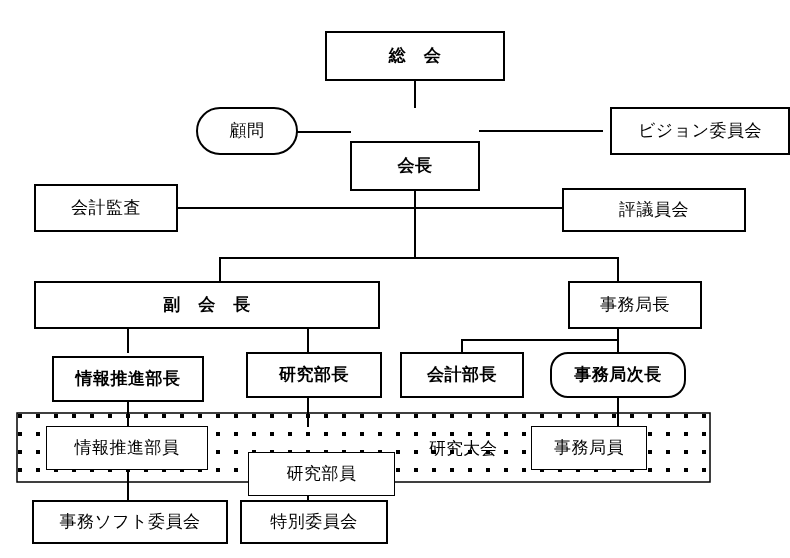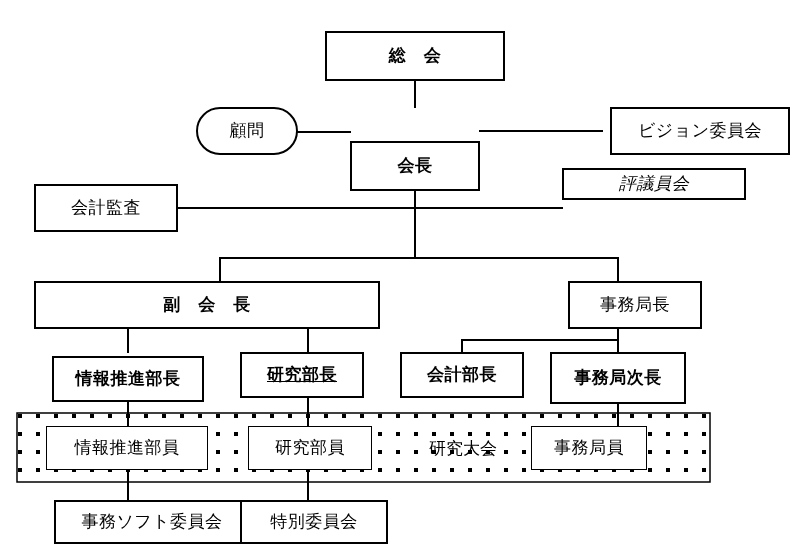--- a/index.html
+++ b/index.html
@@ -102,28 +102,28 @@
         <polyline points="308,470 308,500" fill="none" stroke="#000000" stroke-width="2" stroke-linecap="square"></polyline>
       </g>
   </svg>
 
   <div id="node-layer">
       <div class="node-box" style="left: 325px; top: 31px; width: 180px; height: 50px; font-weight: bold;"><span>総　会</span></div>
       <div class="node-box" style="left: 196px; top: 107px; width: 102px; height: 48px; border-radius: 24px;"><span>顧問</span></div>
       <div class="node-box bold" style="left: 350px; top: 107px; width: 130px; height: 50px; margin-top: 34px;"><span>会長</span></div>
       <div class="node-box" style="left: 610px; top: 107px; width: 180px; height: 48px;"><span>ビジョン委員会</span></div>
       <div class="node-box" style="left: 34px; top: 184px; width: 144px; height: 48px;"><span>会計監査</span></div>
-      <div class="node-box" style="left: 562px; top: 168px; width: 184px; height: 32px; font-style: italic;"><span>評議員会</span></div>
+      <div class="node-box" style="left: 562px; top: 188px; width: 184px; height: 44px;"><span>評議員会</span></div>
       <div class="node-box bold" style="left: 34px; top: 281px; width: 346px; height: 48px; align-items: center;"><span>副　会　長</span></div>
       <div class="node-box" style="left: 568px; top: 281px; width: 134px; height: 48px;"><span>事務局長</span></div>
       <div class="node-box bold" style="left: 52px; top: 356px; width: 152px; height: 46px;"><span>情報推進部長</span></div>
-      <div class="node-box bold" style="left: 240px; top: 352px; width: 124px; height: 46px; text-decoration: underline;"><span>研究部長</span></div>
+      <div class="node-box bold" style="left: 246px; top: 352px; width: 136px; height: 46px;"><span>研究部長</span></div>
       <div class="node-box bold" style="left: 400px; top: 352px; width: 124px; height: 46px; font-family: Liberation Serif, serif;"><span>会計部長</span></div>
-      <div class="node-box bold" style="left: 550px; top: 352px; width: 136px; height: 52px;"><span>事務局次長</span></div>
+      <div class="node-box bold" style="left: 550px; top: 352px; width: 136px; height: 46px; border-radius: 18px;"><span>事務局次長</span></div>
       <div class="node-box thin" style="left: 46px; top: 426px; width: 162px; height: 44px; text-align: right;"><span>情報推進部員</span></div>
-      <div class="node-box thin" style="left: 248px; top: 426px; width: 124px; height: 44px;"><span>研究部員</span></div>
+      <div class="node-box thin" style="left: 248px; top: 452px; width: 147px; height: 44px;"><span>研究部員</span></div>
       <div class="node-box thin" style="left: 531px; top: 426px; width: 116px; height: 44px;"><span>事務局員</span></div>
-      <div class="node-box" style="left: 32px; top: 500px; width: 196px; height: 44px; margin-left: 22px;"><span>事務ソフト委員会</span></div>
+      <div class="node-box" style="left: 32px; top: 500px; width: 196px; height: 44px;"><span>事務ソフト委員会</span></div>
       <div class="node-box" style="left: 240px; top: 500px; width: 148px; height: 44px;"><span>特別委員会</span></div>
       <div class="plain-label" style="left: 388px; top: 420px; width: 150px; height: 56px; text-align: right;"><span>研究大会</span></div>
     </div>
 
 </div>
 
 </body></html>

